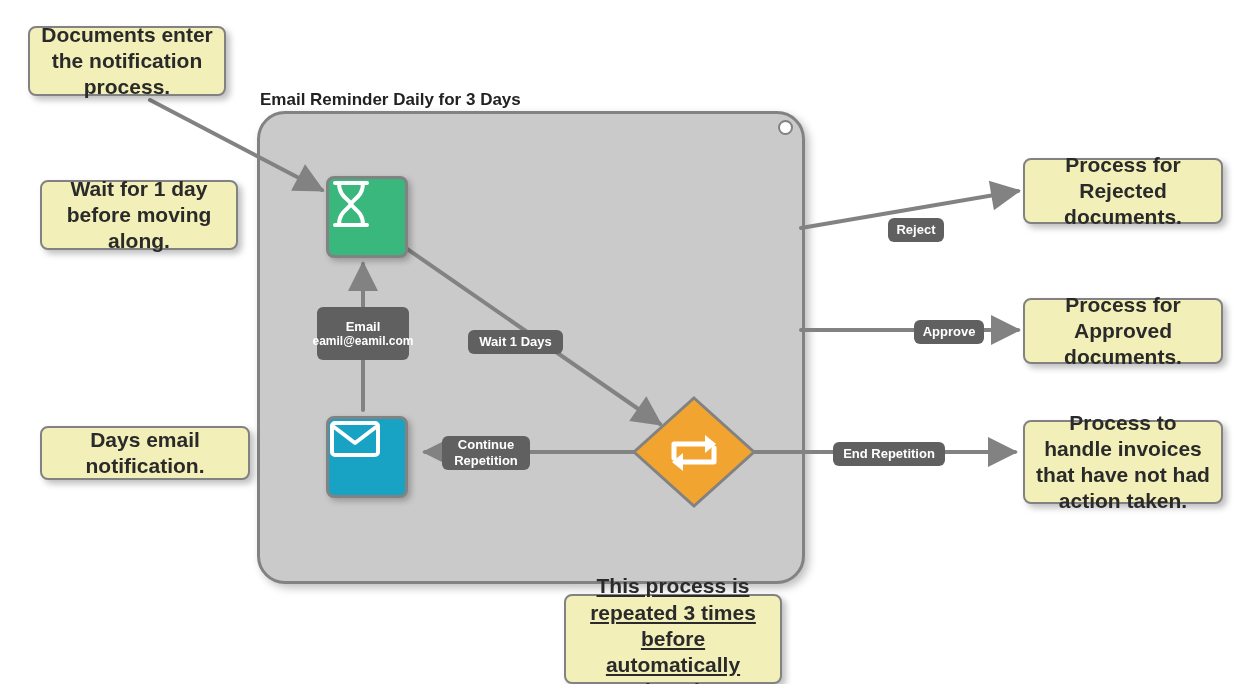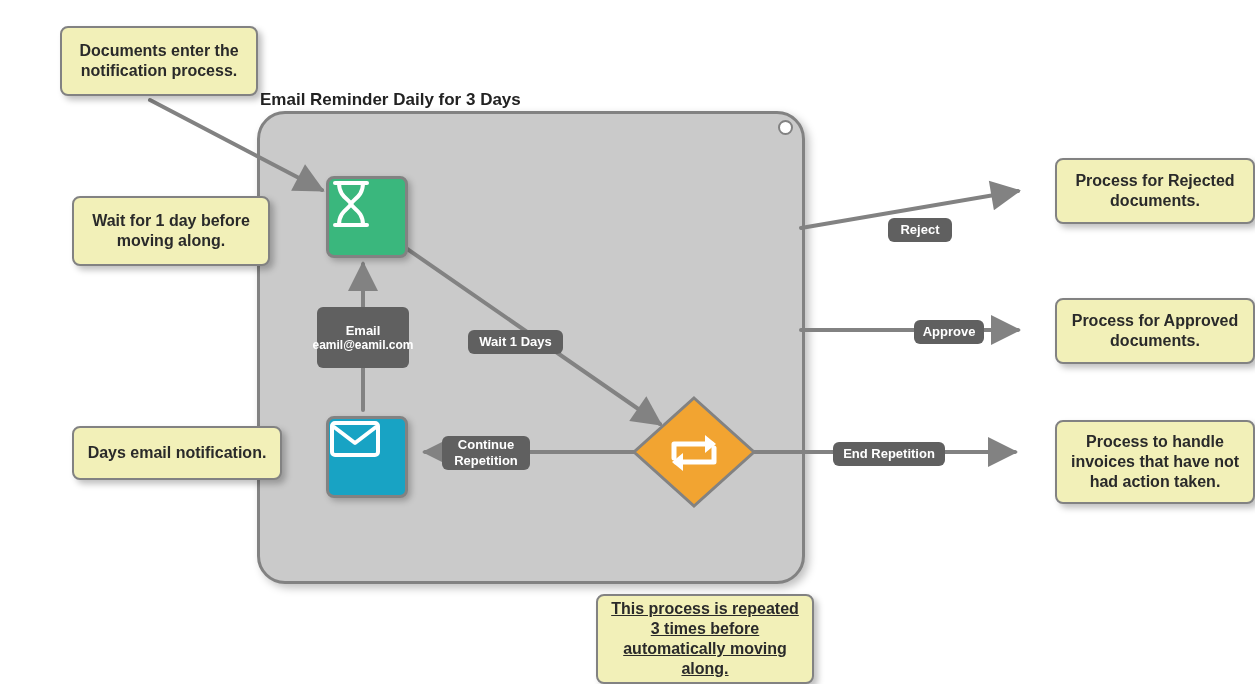--- a/index.html
+++ b/index.html
@@ -1,21 +1,21 @@
 <!DOCTYPE html>
 <html><head>
 <meta charset="utf-8">
 <style>
   html,body{margin:0;padding:0;width:1255px;height:684px;background:#fff;font-family:"Helvetica Neue",Helvetica,Arial,sans-serif;}
   .canvas{position:relative;width:1255px;height:684px;}
   
   .note{position:absolute;background:#f2f0b8;border:2px solid #828282;border-radius:8px;
         padding:10px 10px;box-sizing:border-box;display:flex;align-items:center;justify-content:center;
-        text-align:center;font-size:16px;font-weight:700;color:#2a2a2a;line-height:1.25;
-        box-shadow:4px 4px 6px rgba(0,0,0,.25);margin-left:32px;}
+        text-align:center;font-size:21px;font-weight:700;color:#2a2a2a;line-height:1.25;
+        box-shadow:4px 4px 6px rgba(0,0,0,.25);}
   
   .container-box{position:absolute;background:#cacaca;border:3px solid #828282;border-radius:28px;
         box-shadow:4px 4px 8px rgba(0,0,0,.25);}
   .container-title{position:absolute;font-size:17px;font-weight:700;color:#222;}
   .container-handle{position:absolute;width:11px;height:11px;border:2px solid #828282;border-radius:50%;background:#fff;}
   
   .tile{position:absolute;width:76px;height:76px;border-radius:8px;display:flex;align-items:center;justify-content:center;
         box-shadow:3px 3px 6px rgba(0,0,0,.25);}
   .tile-green{background:#3ab77d;border:3px solid #828282;}
   .tile-blue{background:#18a3c4;border:3px solid #828282;}
@@ -83,36 +83,36 @@
 
   <div class="tile tile-blue" style="left:326px;top:416px;">
     <svg width="52" height="40" viewBox="0 0 52 40">
       <rect x="3" y="4" width="46" height="32" rx="3" fill="none" stroke="#ffffff" stroke-width="4"></rect>
       <path d="M5 8 L26 24 L47 8" fill="none" stroke="#ffffff" stroke-width="4" stroke-linecap="round" stroke-linejoin="round"></path>
     </svg>
   </div>
 
   <div class="elabel" style="left:468px;top:330px;width:95px;">Wait 1 Days</div>
 
-  <div class="elabel" style="left:317px;top:307px;width:92px;height:61px;flex-direction:column;">
+  <div class="elabel" style="left:317px;top:307px;width:92px;height:53px;flex-direction:column;">
     <span>Email</span>
     <span style="font-size:12px;">eamil@eamil.com</span>
   </div>
 
   <div class="elabel" style="left:442px;top:436px;width:88px;height:34px;">Continue Repetition</div>
 
   <div class="elabel" style="left:833px;top:442px;width:112px;">End Repetition</div>
 
-  <div class="elabel" style="left:888px;top:218px;width:64px;">Reject</div>
+  <div class="elabel" style="left:888px;top:218px;width:56px;">Reject</div>
 
   <div class="elabel" style="left:914px;top:320px;width:70px;">Approve</div>
 
   <div class="note" style="left:28px;top:26px;width:198px;height:70px;">Documents enter the notification process.</div>
 
-  <div class="note" style="left:40px;top:196px;width:198px;height:70px;">Wait for 1 day before moving along.</div>
+  <div class="note" style="left:40px;top:180px;width:198px;height:70px;">Wait for 1 day before moving along.</div>
 
   <div class="note" style="left:40px;top:426px;width:210px;height:54px;">Days email notification.</div>
 
   <div class="note" style="left:564px;top:594px;width:218px;height:90px;text-decoration:underline;">This process is repeated 3 times before automatically moving along.</div>
 
   <div class="note" style="left:1023px;top:158px;width:200px;height:66px;">Process for Rejected documents.</div>
 
   <div class="note" style="left:1023px;top:298px;width:200px;height:66px;">Process for Approved documents.</div>
 
   <div class="note" style="left:1023px;top:420px;width:200px;height:84px;">Process to handle invoices that have not had action taken.</div>

